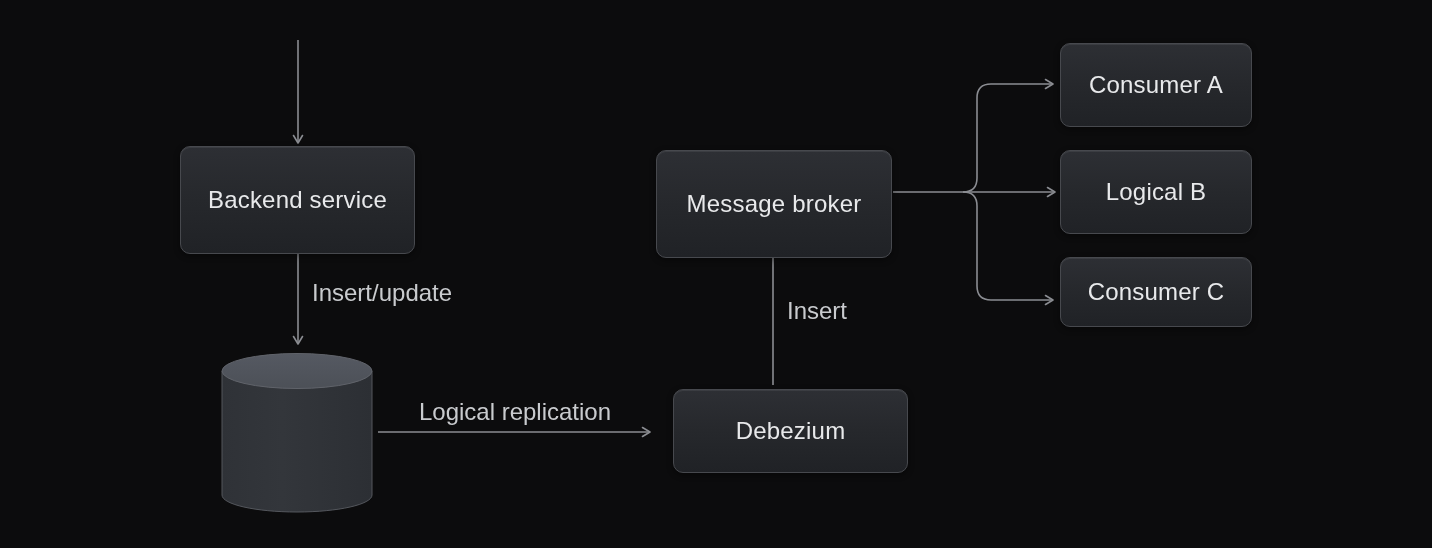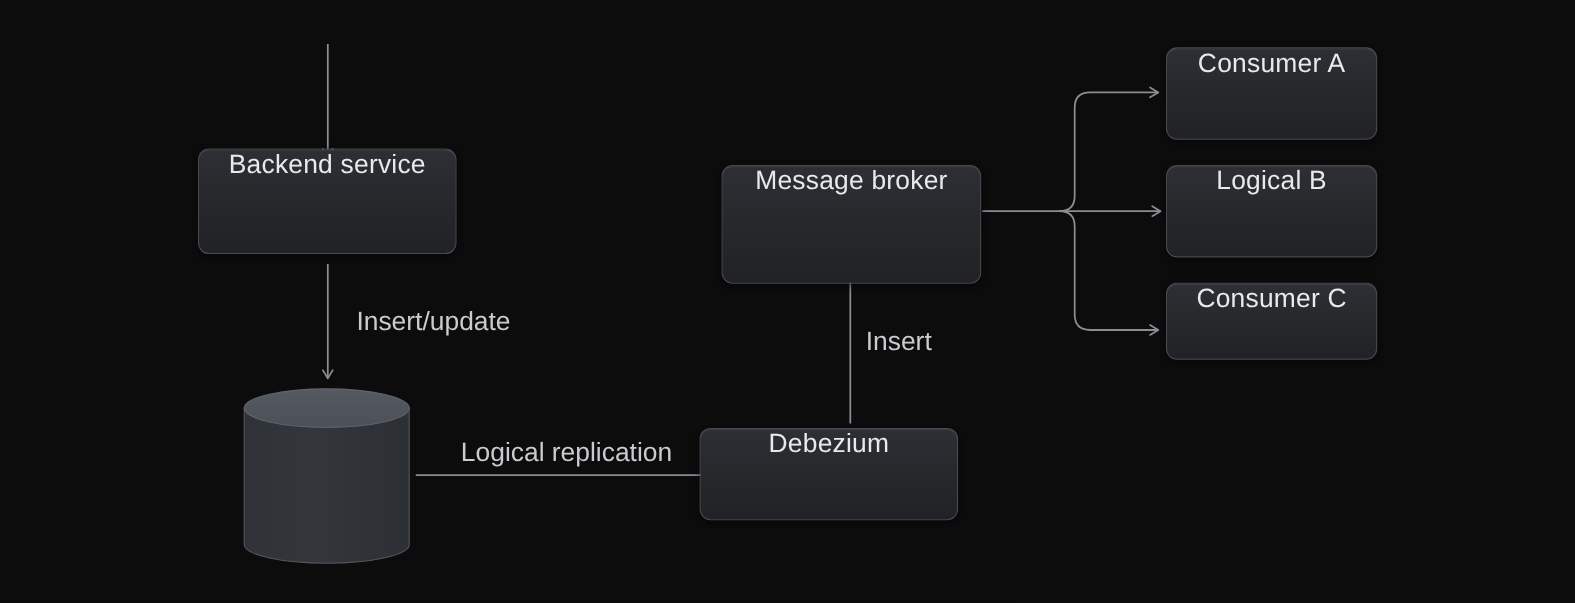--- a/index.html
+++ b/index.html
@@ -39,20 +39,21 @@
   .arrowhead{
     stroke:var(--arrow);
     stroke-width:1.6;
     fill:none;
     stroke-linecap:round;
     stroke-linejoin:round;
   }
   .node{
     position:absolute;
     display:flex;
+    align-items:center;
     justify-content:center;
     background:linear-gradient(180deg, var(--node-fill-top) 0%, #26282c 50%, var(--node-fill-bottom) 100%);
     border:1px solid var(--node-border);
     border-radius:10px;
     box-shadow:inset 0 1px 0 rgba(255,255,255,0.07), 0 2px 6px rgba(0,0,0,0.45);
   }
   .node-label{
     color:var(--node-text);
     font-size:24px;
     letter-spacing:0.2px;
@@ -95,43 +96,43 @@
     <path class="edge" d="M893,192 L1055,192" marker-end="url(#ah)"></path>
     <path class="edge" d="M963,192 Q977,192 977,178 L977,98 Q977,84 991,84 L1053,84" marker-end="url(#ah)"></path>
     <path class="edge" d="M963,192 Q977,192 977,206 L977,286 Q977,300 991,300 L1053,300" marker-end="url(#ah)"></path>
 
     <g>
       <path d="M222,371 L222,495 C222,504.4 255.6,512 297,512 C338.4,512 372,504.4 372,495 L372,371 Z" fill="url(#cylBody)" stroke="#54575d" stroke-width="1"></path>
       <ellipse cx="297" cy="371" rx="75" ry="17.5" fill="url(#cylTop)" stroke="#60636a" stroke-width="1"></ellipse>
     </g>
   </svg>
 
-  <div class="node" style="left:180px;top:135px;width:235px;height:96px">
+  <div class="node" style="left:180px;top:146px;width:235px;height:108px">
     <span class="node-label">Backend service</span>
   </div>
 
-  <div class="node" style="left:636px;top:389px;width:235px;height:84px">
+  <div class="node" style="left:673px;top:389px;width:235px;height:84px">
     <span class="node-label">Debezium</span>
   </div>
 
   <div class="node" style="left:656px;top:150px;width:236px;height:108px">
     <span class="node-label">Message broker</span>
   </div>
 
   <div class="node" style="left:1060px;top:43px;width:192px;height:84px">
     <span class="node-label">Consumer A</span>
   </div>
 
   <div class="node" style="left:1060px;top:150px;width:192px;height:84px">
     <span class="node-label">Logical B</span>
   </div>
 
   <div class="node" style="left:1060px;top:257px;width:192px;height:70px">
     <span class="node-label">Consumer C</span>
   </div>
 
-  <span class="edge-label" style="left:324px;top:280px">Insert/update</span>
+  <span class="edge-label" style="left:312px;top:280px">Insert/update</span>
 
   <span class="edge-label centered" style="left:515px;top:399px">Logical replication</span>
 
   <span class="edge-label" style="left:787px;top:298px">Insert</span>
 
 </div>
 
 </body></html>

